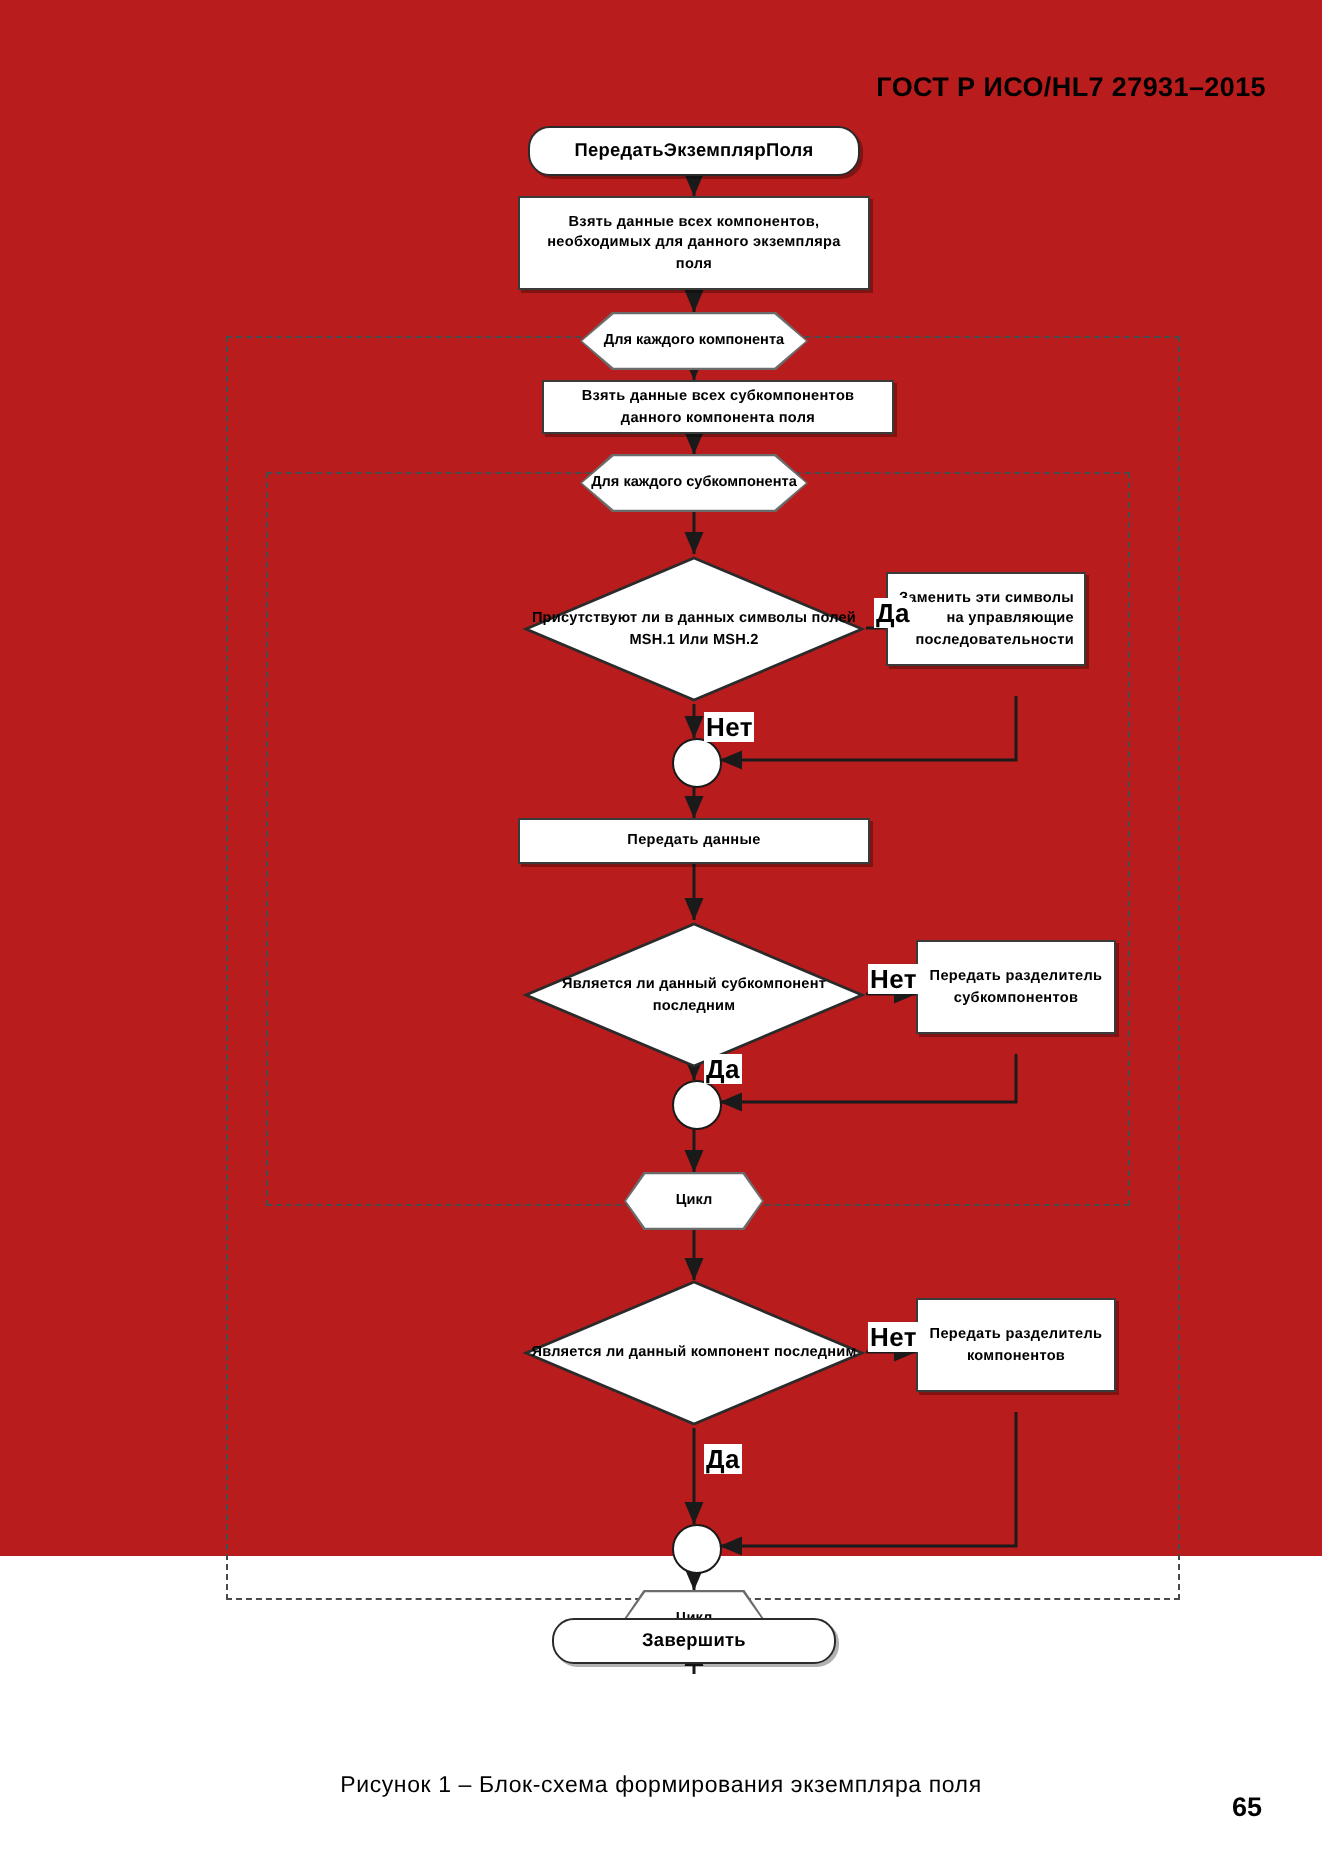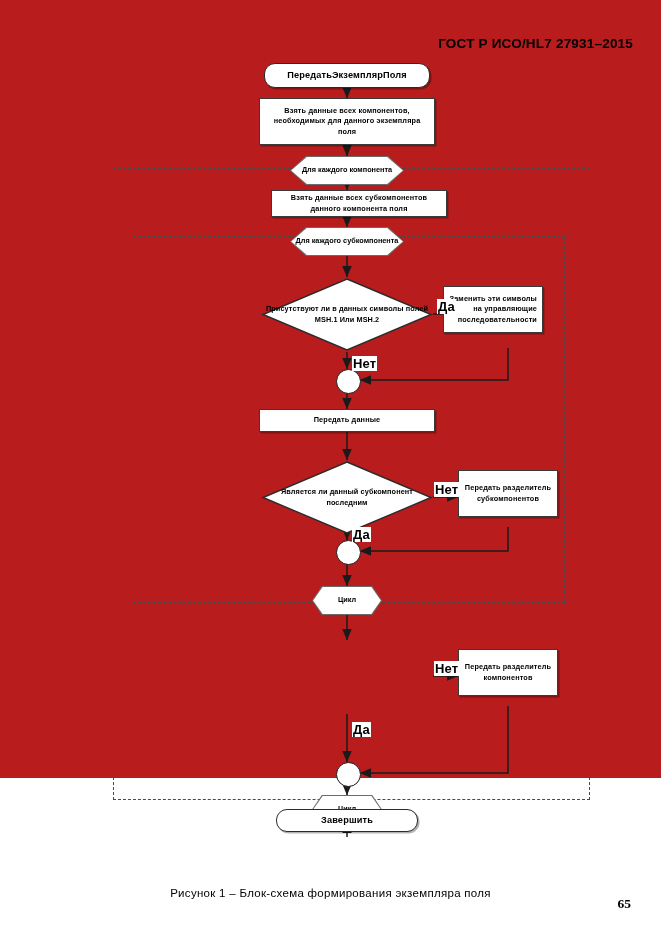--- a/index.html
+++ b/index.html
@@ -30,21 +30,20 @@
     font-weight: bold;
     letter-spacing: 0.2px;
     white-space: nowrap;
   }
   .page-number {
     position: absolute;
     right: 30px;
     top: 896px;
     font-size: 13.5px;
     font-weight: bold;
-    font-family: Liberation Serif, serif;
   }
   .figure-caption {
     position: absolute;
     left: 0;
     top: 887px;
     width: 661px;
     text-align: center;
     font-size: 11.5px;
     letter-spacing: 0.3px;
   }
@@ -239,20 +238,26 @@
   </div>
 
   <div class="node rect" style="left:458px; top:470px; width:100px; height:47px;">Передать разделитель субкомпонентов</div>
 
   <div class="circle" style="left:336px; top:540px; width:23px; height:23px;"></div>
 
   <div class="hex-wrap" style="left:312px; top:586px; width:70px; height:29px;">
     <div class="hex-inner">Цикл</div>
   </div>
 
+  <div class="diamond-wrap" style="left:261px; top:639px; width:172px; height:75px;">
+    <svg width="172" height="75" viewBox="0 0 172 75">
+      <polygon points="86,2 170,37.5 86,73 2,37.5" fill="#fff" stroke="#2b2b2b" stroke-width="1.4"></polygon>
+    </svg>
+    <div class="diamond-label">Является ли данный компонент последним</div>
+  </div>
 
   <div class="node rect" style="left:458px; top:649px; width:100px; height:47px;">Передать разделитель компонентов</div>
 
   <div class="circle" style="left:336px; top:762px; width:23px; height:23px;"></div>
 
   <div class="hex-wrap" style="left:312px; top:795px; width:70px; height:29px;">
     <div class="hex-inner">Цикл</div>
   </div>
 
   <div class="node terminal" style="left:276px; top:809px; width:142px; height:23px;">Завершить</div>

